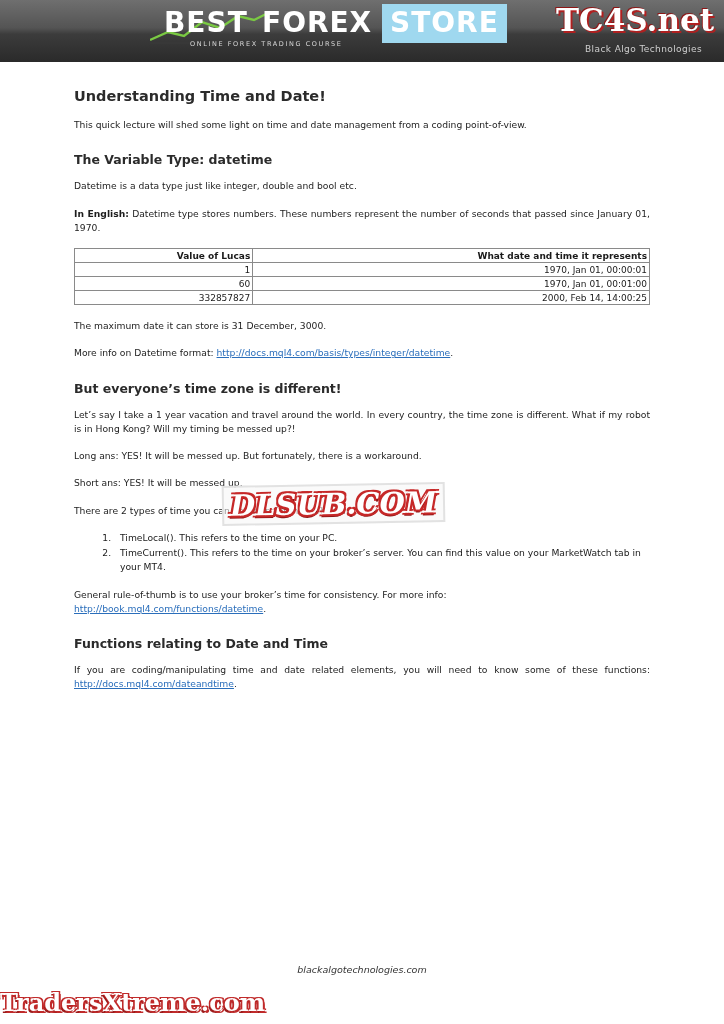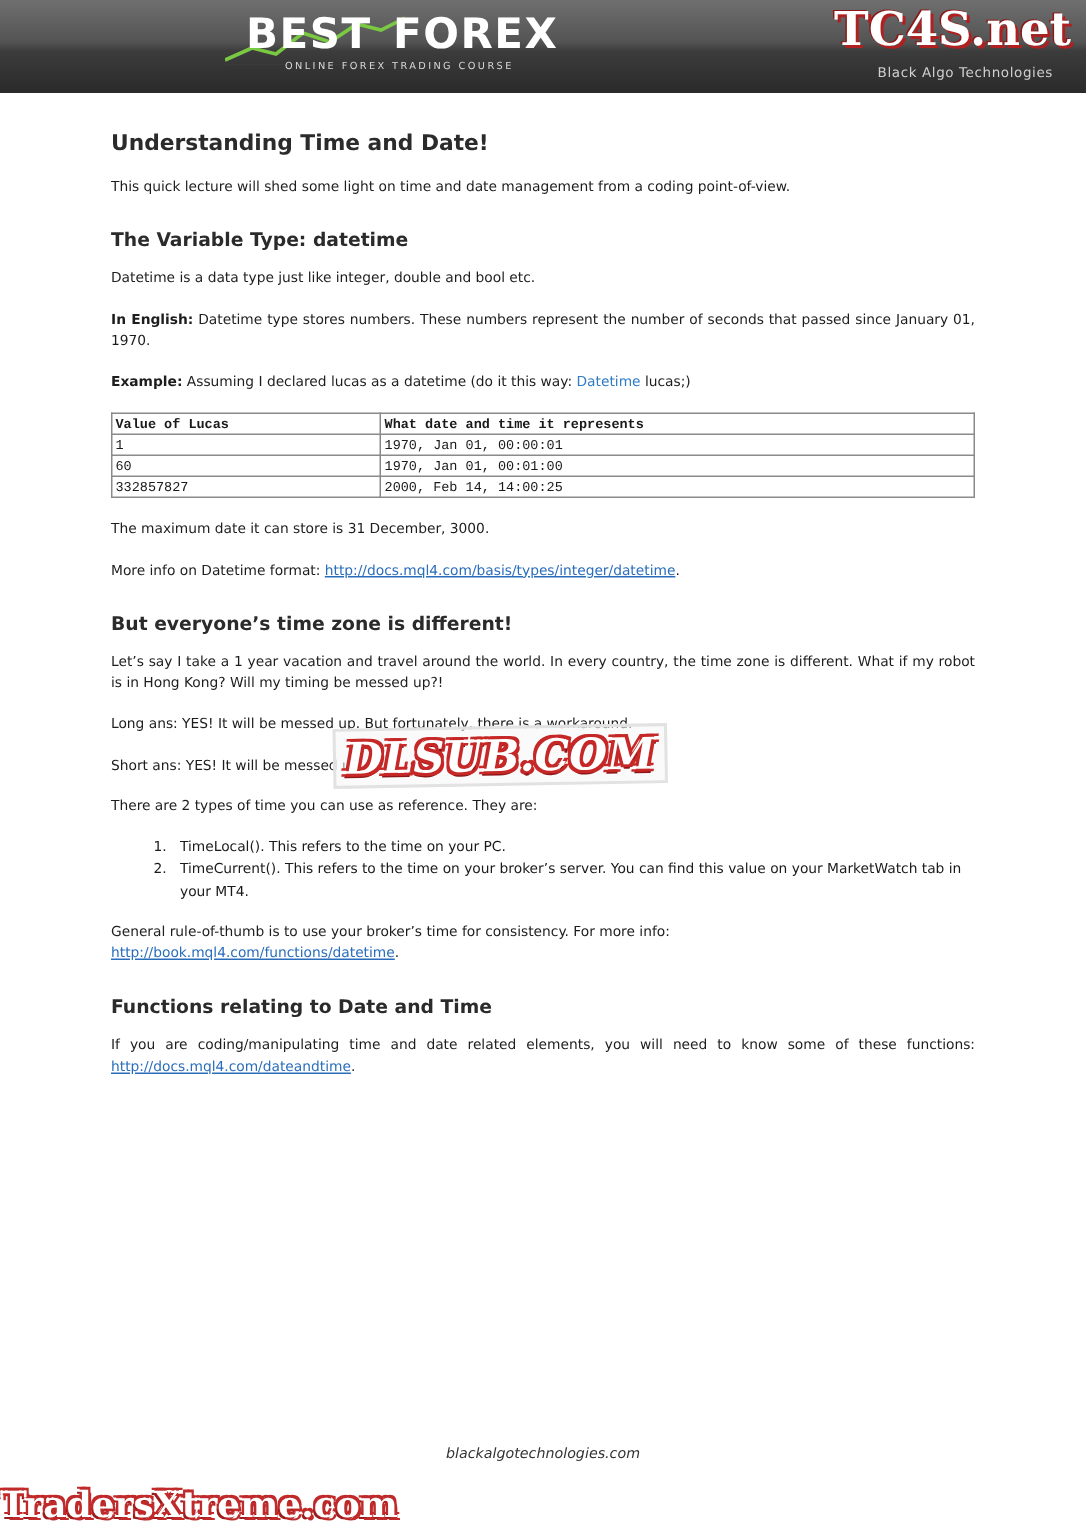--- a/index.html
+++ b/index.html
@@ -141,23 +141,22 @@
   
   table.value-table {
     width: 100%;
     border-collapse: collapse;
     margin: 4px 0 14px 0;
     font-size: 9px;
   }
   table.value-table th,
   table.value-table td {
     border: 1px solid #8a8a8a;
-    text-align: left;
+    text-align: right;
     padding: 1.5px 2px;
-    font-family: Liberation Mono, monospace;
   }
   table.value-table th {
     font-weight: bold;
     background: #ffffff;
   }
 
   
   ol.num-list {
     margin: 0 0 13px 0;
     padding-left: 40px;
@@ -225,20 +224,23 @@
   <div class="banner-inner">
 
     <svg class="bfs-chartline" viewBox="0 0 120 34">
       <polyline points="0,30 18,22 34,26 52,12 70,18 88,6 104,10 120,2" fill="none" stroke="#7ac943" stroke-width="2.4"></polyline>
       <polyline points="0,33 30,33 60,33 90,33 120,33" fill="none" stroke="#3a3a3a" stroke-width="1"></polyline>
     </svg>
 
     <div class="bfs-block">
       <span class="bfs-best">BEST</span>
       <span class="bfs-forex">FOREX</span>
+      <span class="bfs-store-box">
+        <span class="bfs-store">STORE</span>
+      </span>
       <span class="bfs-sub">ONLINE FOREX TRADING COURSE</span>
     </div>
 
     <div class="tc4s">TC4S.net</div>
     <div class="bat-label">Black Algo Technologies</div>
   </div>
 </div>
 
 <div class="page">
 
@@ -248,23 +250,20 @@
 
   <h2 class="doc-head">The Variable Type: datetime</h2>
 
   <p class="doc-p">Datetime is a data type just like integer, double and bool etc.</p>
 
 
   <p class="doc-p">
     <span class="bold">In English:</span><span> Datetime type stores numbers. These numbers represent the number of seconds that passed since January 01, 1970.</span>
   </p>
 
-  <p class="doc-p">
-    <span class="bold">Example:</span><span> Assuming I declared lucas as a datetime (do it this way: </span><span class="code-blue">Datetime</span><span> lucas;)</span>
-  </p>
 
   <table class="value-table">
     <thead>
       <tr>
         <th>Value of Lucas</th>
         <th>What date and time it represents</th>
       </tr>
     </thead>
     <tbody>
       <tr>

